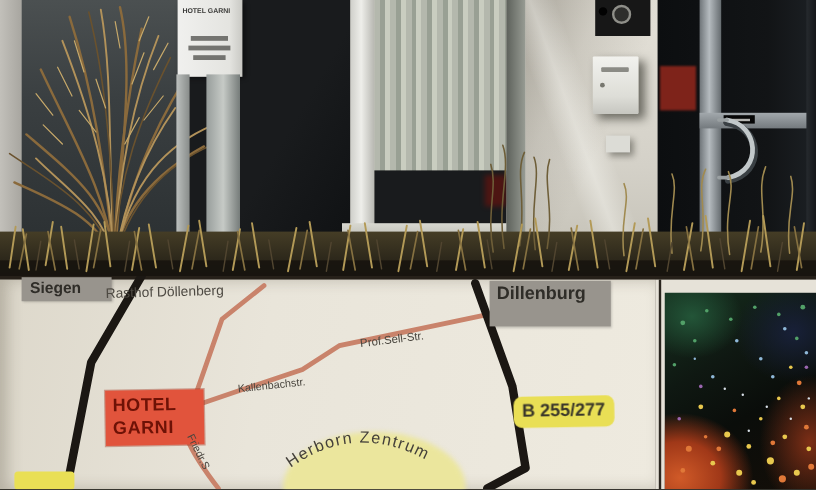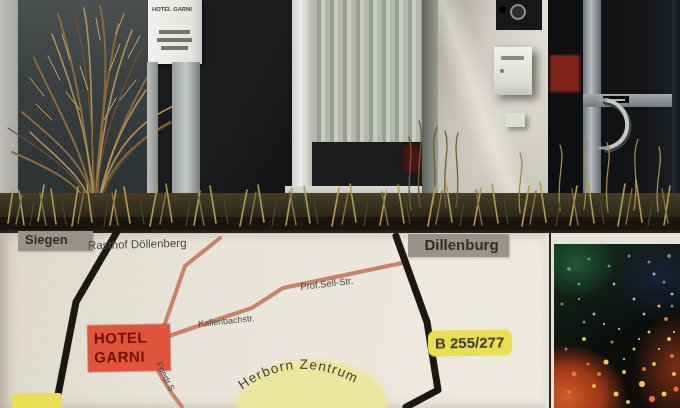--- a/index.html
+++ b/index.html
@@ -51,21 +51,21 @@
   #grass-svg{left:0;top:115px;width:680px;height:115px;}
 
   
   #map{left:0;top:230px;width:680px;height:178px;background:#262019;overflow:hidden;}
   .m-paper{left:0;top:3px;width:546px;height:175px;
     background:linear-gradient(100deg,#ddd8cb 0%,#e9e5da 40%,#eeeadf 100%);
     box-shadow:inset 6px 0 12px rgba(60,50,35,.25);}
   #roads-svg{left:0;top:0;width:546px;height:178px;}
   .m-citybox{background:#98948d;color:#2f2d28;font-weight:bold;box-shadow:1px 1px 2px rgba(0,0,0,.2);overflow:hidden;}
   .m-siegen{left:18px;top:1px;width:68px;height:20px;font-size:13px;line-height:17px;padding-left:7px;}
-  .m-dillenburg{left:408px;top:4px;width:95px;height:23px;font-size:15px;line-height:22px;padding-left:6px;text-align:center;}
+  .m-dillenburg{left:408px;top:4px;width:95px;height:38px;font-size:15px;line-height:22px;padding-left:6px;}
   .m-rasthof{left:88px;top:8px;font-size:11.5px;color:#4e4a43;transform:rotate(-1.5deg);white-space:nowrap;}
   .m-hotel{left:88px;top:95px;width:76px;height:43px;background:#e1543c;transform:rotate(-1deg);
            color:#6e1206;font-weight:bold;font-size:15px;line-height:19px;padding:3px 0 0 6px;letter-spacing:.5px;
            box-shadow:0 0 0 1px rgba(160,50,30,.4);}
   .m-street{color:#4a463f;white-space:nowrap;}
   .m-kallenbach{left:198px;top:86px;font-size:9px;transform:rotate(-6deg);}
   .m-profsell{left:300px;top:48px;font-size:9.5px;transform:rotate(-7deg);}
   .m-friedrich{left:163px;top:130px;font-size:9px;transform:rotate(64deg);transform-origin:left top;}
   .m-zentrum{left:236px;top:130px;width:152px;height:92px;border-radius:50%;background:#ebe69d;filter:blur(2px);}
   #zentrum-svg{left:228px;top:110px;width:172px;height:70px;}

